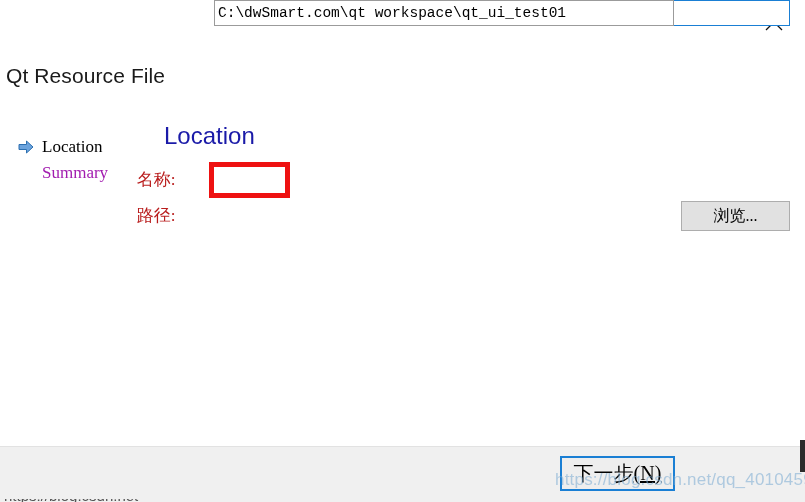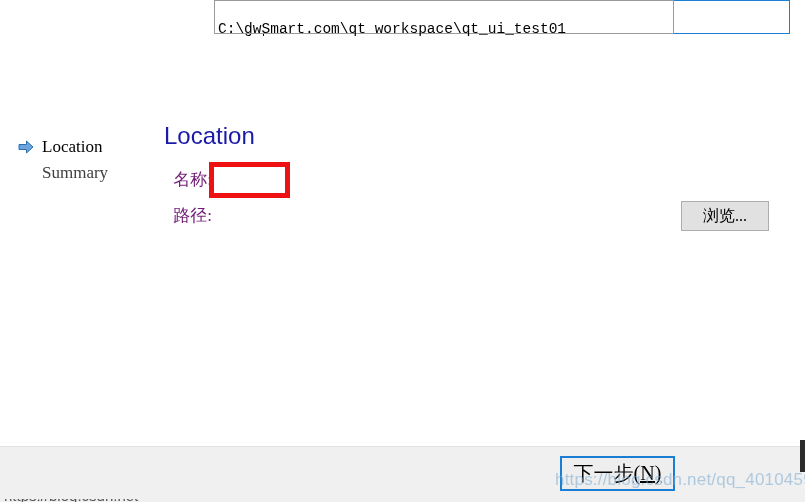--- a/index.html
+++ b/index.html
@@ -69,21 +69,21 @@
     font-size: 17px;
   }
   .step .arrow {
     width: 24px;
     display: flex;
     align-items: center;
     justify-content: flex-start;
   }
   .step-label { white-space: nowrap; }
   .step.active .step-label { color: #000000; }
-  .step.inactive .step-label { color: #404040; }
+  .step.inactive .step-label { color: #a21caf; }
 
   
   .page-heading {
     position: absolute;
     left: 164px; top: 122px;
     font-size: 24px;
     font-weight: 400;
     color: #1a1aa8;
     white-space: nowrap;
   }
@@ -94,36 +94,36 @@
     left: 0;
     height: 26px;
   }
   #row-name { top: 167px; }
   #row-path { top: 203px; }
 
   .field-label {
     position: absolute;
     left: 100px;
     width: 112px;
-    text-align: right;
+    text-align: center;
     font-family: "Liberation Serif", serif;
     font-size: 17px;
-    color: #701a75;
+    color: #b91c1c;
     line-height: 26px;
     white-space: nowrap;
   }
 
   .text-input {
     position: absolute;
     height: 26px;
     box-sizing: border-box;
     font-family: "Liberation Mono", monospace;
     font-size: 14.5px;
     color: #000000;
-    padding: 16px 3px;
+    padding: 0 3px;
     line-height: 24px;
     background: #ffffff;
     outline: none;
   }
   #name-input {
     left: 214px;
     width: 576px;
     border: 1px solid #1a7fd4;
   }
   #path-input {
@@ -148,21 +148,21 @@
     left: 209px; top: 162px;
     width: 81px; height: 36px;
     border: 5px solid #ee1111;
     box-sizing: border-box;
     pointer-events: none;
   }
 
   .browse-btn {
     position: absolute;
     left: 681px; top: 201px;
-    width: 88px; height: 30px;
+    width: 109px; height: 30px;
     background: #e1e1e1;
     border: 1px solid #adadad;
     font-family: "Liberation Serif", serif;
     font-size: 16px;
     color: #000000;
     cursor: default;
     padding: 0;
   }
 
   
@@ -247,20 +247,21 @@
 
   <div class="titlebar">
     <button class="close-btn" aria-label="Close">
       <svg width="20" height="20" viewBox="0 0 20 20">
         <line x1="2" y1="2" x2="18" y2="18" stroke="#111" stroke-width="1.3"></line>
         <line x1="18" y1="2" x2="2" y2="18" stroke="#111" stroke-width="1.3"></line>
       </svg>
     </button>
   </div>
 
+  <div class="dialog-title">Qt Resource File</div>
 
   <div class="steps">
     <div class="step active">
       <span class="arrow">
         <svg width="16" height="14" viewBox="0 0 16 14">
           <path d="M1 4.5 H8.5 V1 L15 7 L8.5 13 V9.5 H1 Z" fill="#6ba3dd" stroke="#2c6fb0" stroke-width="1" stroke-linejoin="round"></path>
         </svg>
       </span>
       <span class="step-label">Location</span>
     </div>

